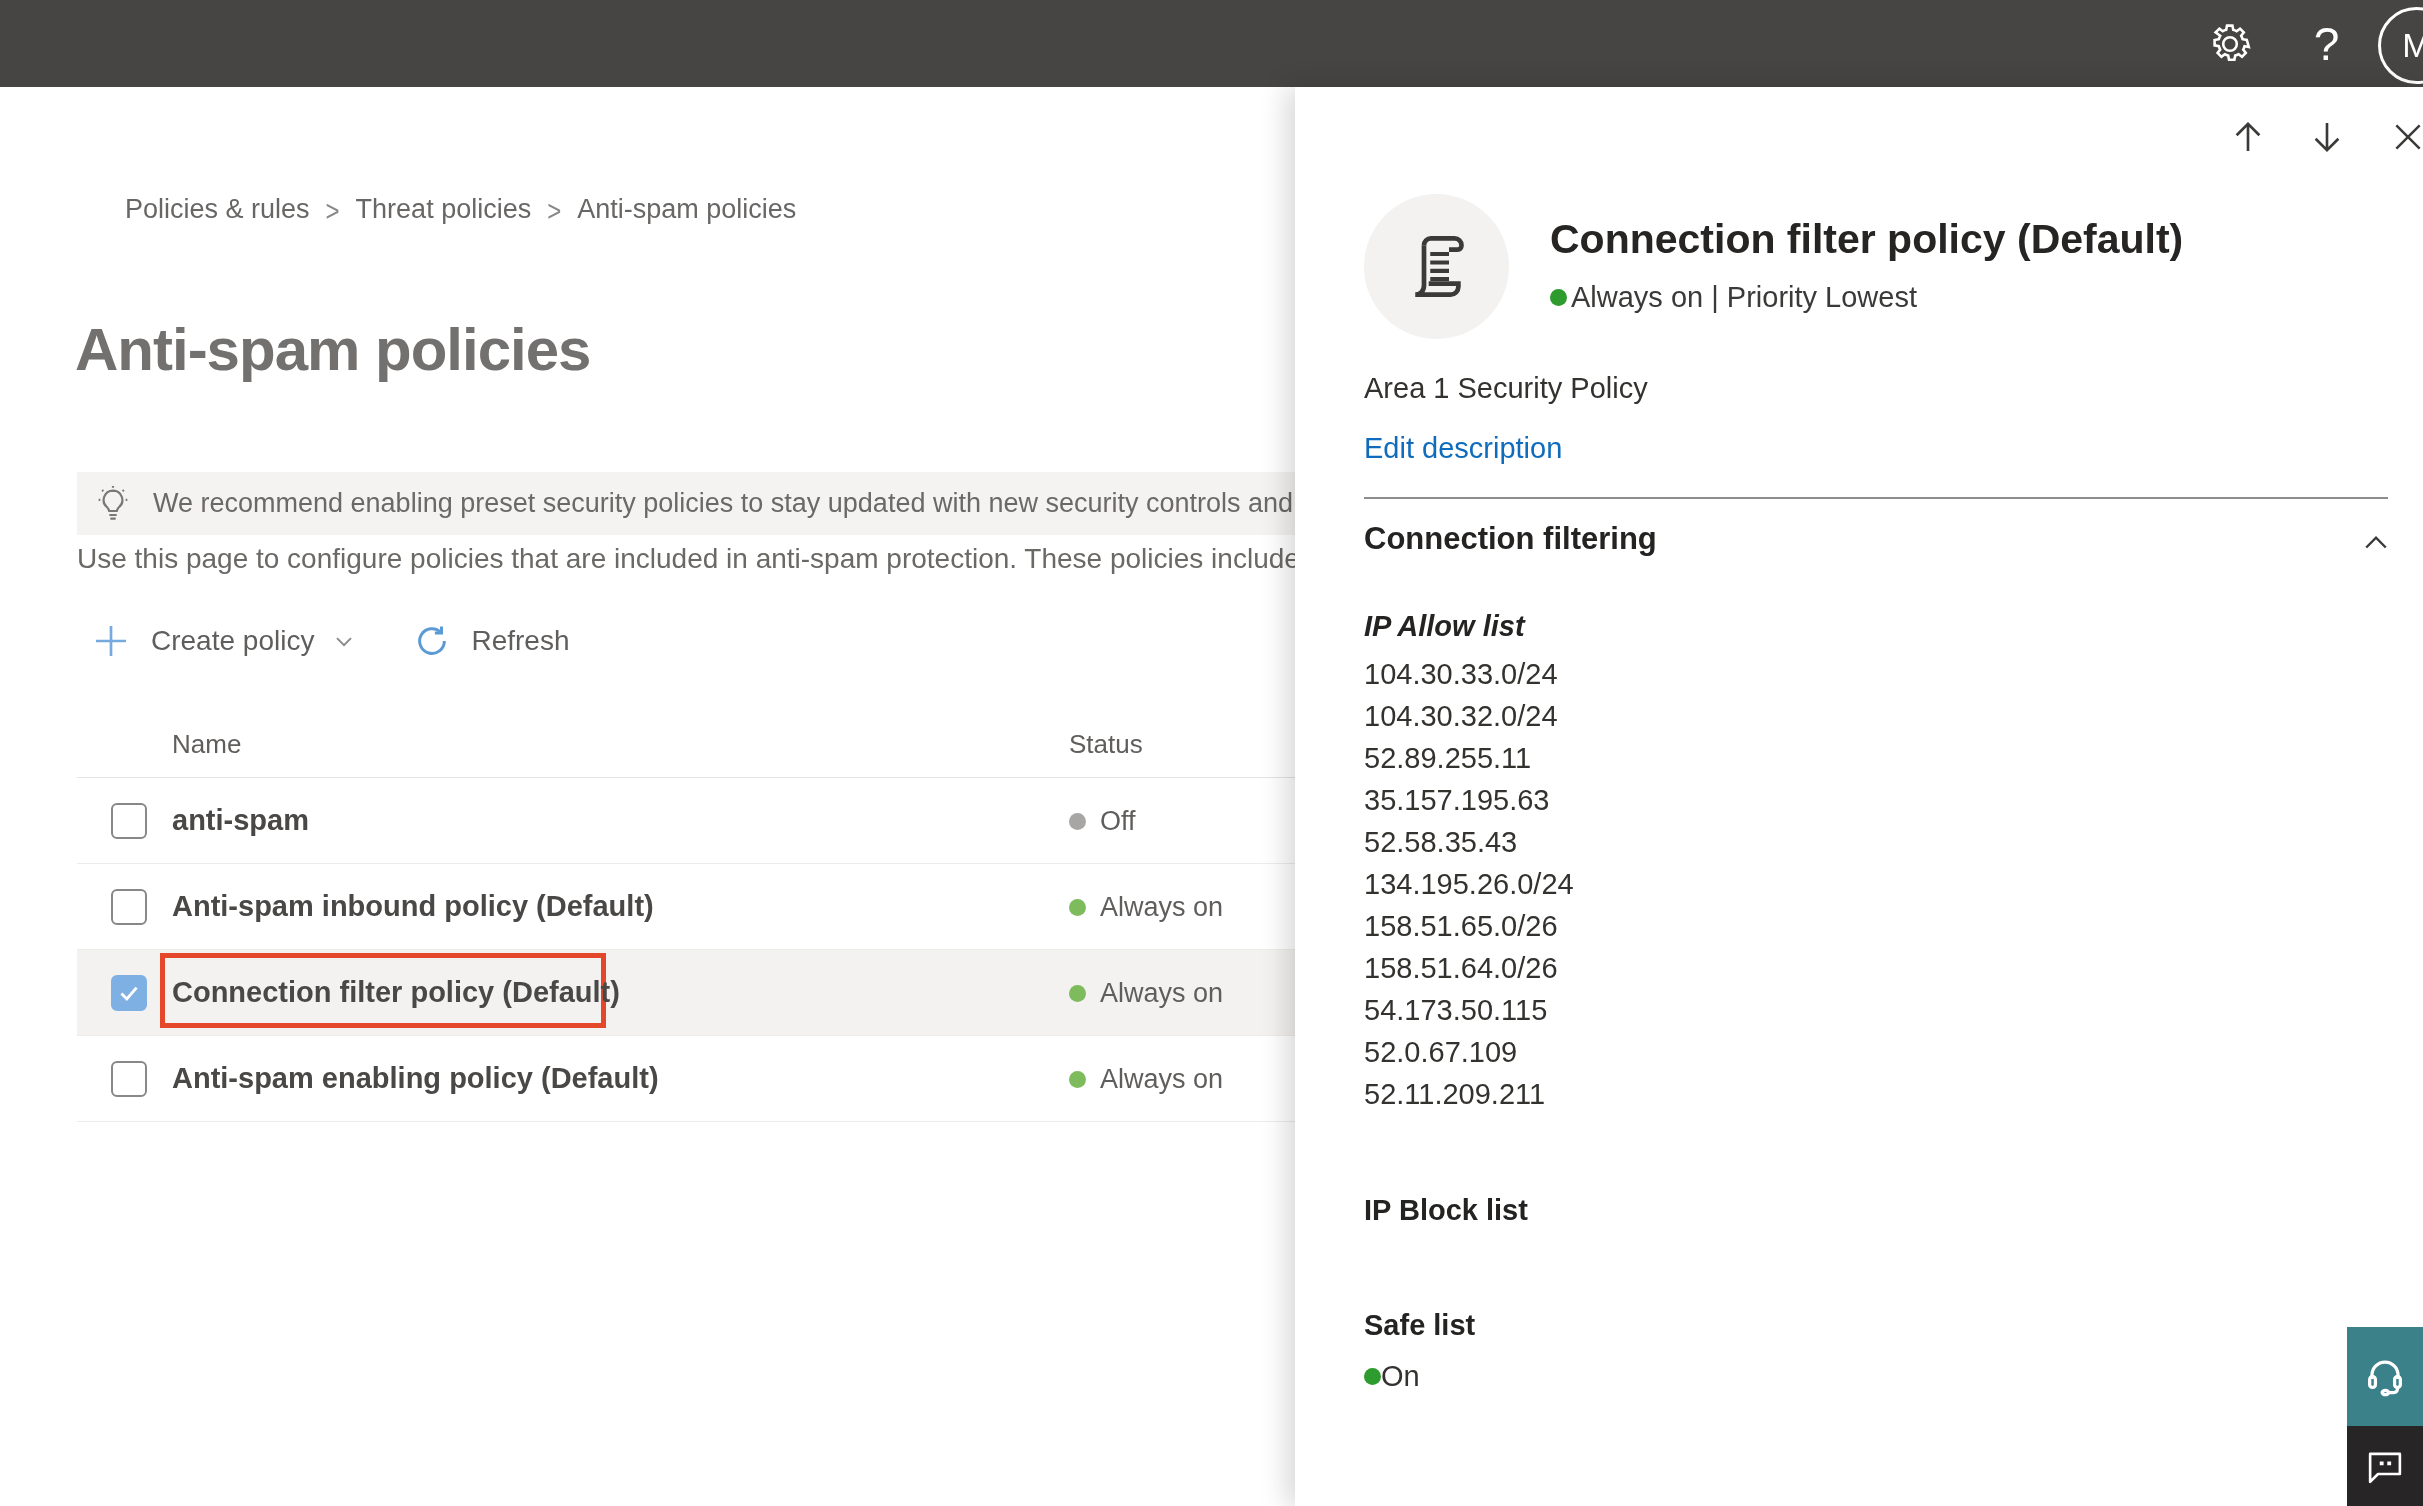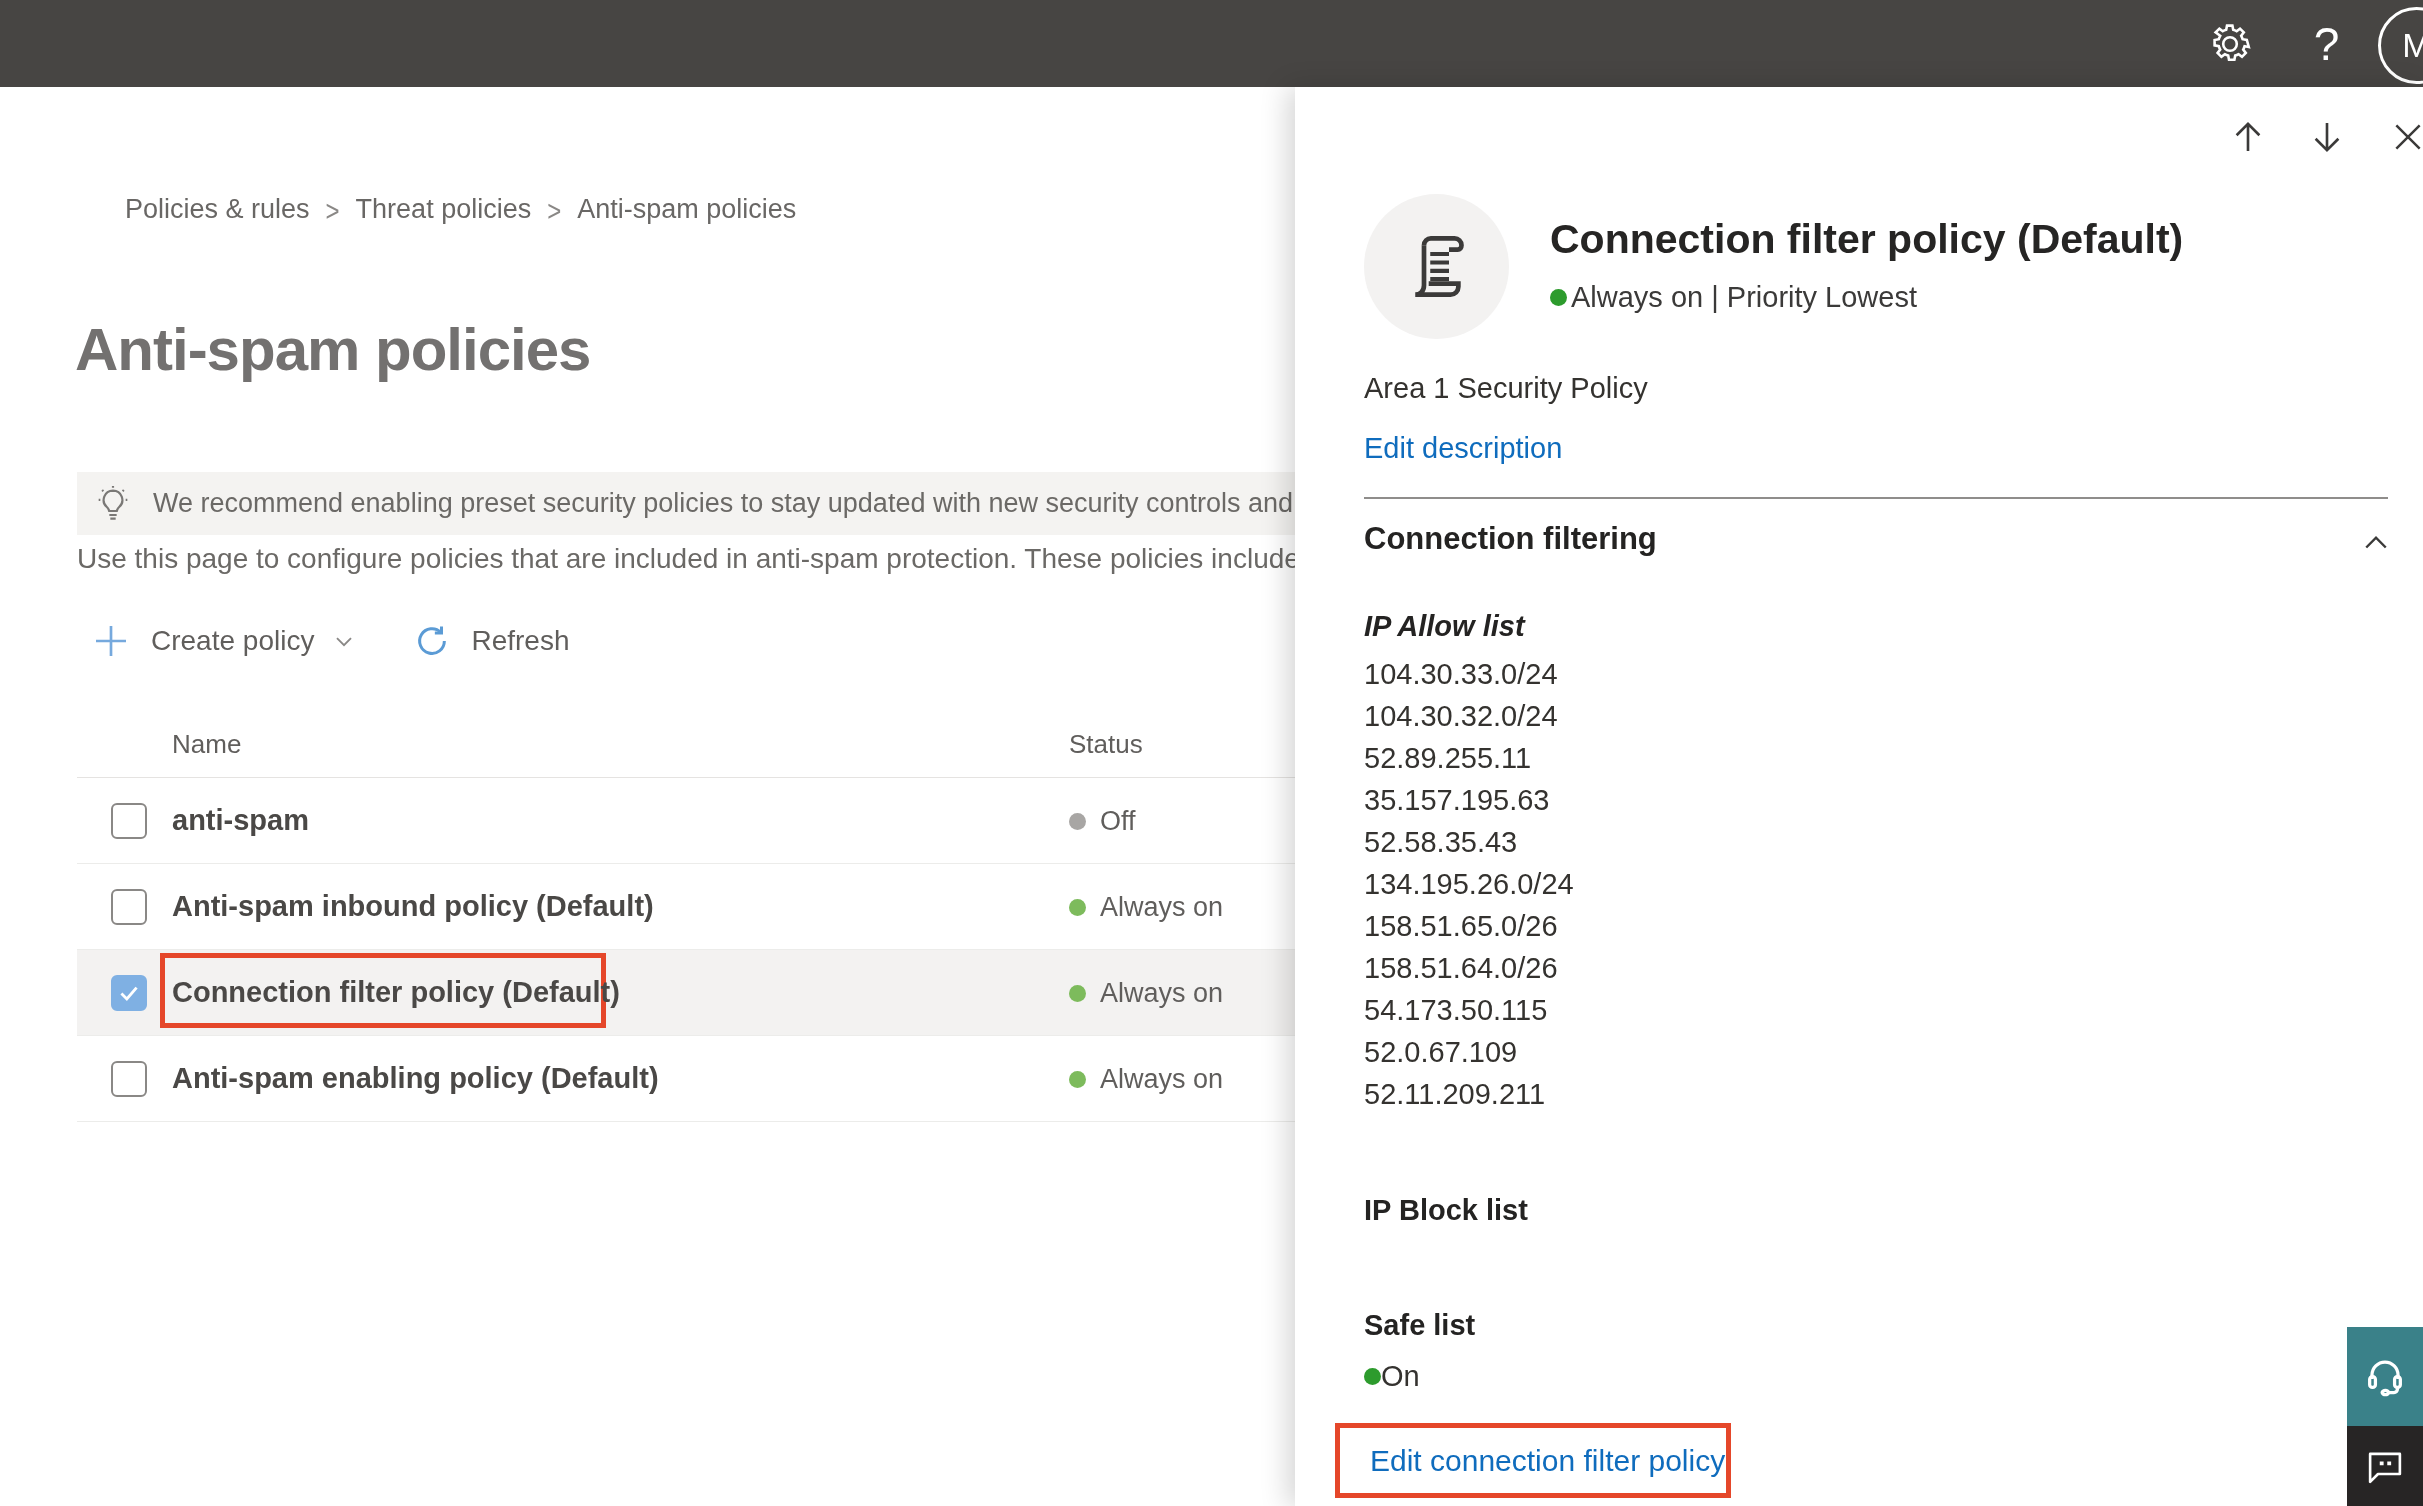--- a/index.html
+++ b/index.html
@@ -274,23 +274,20 @@
     </div>
 
     <div class="ip-block-label">IP Block list</div>
 
     <div class="safe-label">Safe list</div>
     <div class="safe-status">
       <span class="dot dot-green-dark"></span>
       <span>On</span>
     </div>
 
-    <div class="edit-annot">
-      <span class="edit-link link">Edit connection filter policy</span>
-    </div>
   </div>
 
   <div class="support-btn">
     <span>
       <svg width="46" height="46" viewBox="0 0 24 24" fill="none" stroke="#fff" stroke-width="1.7">
         <path d="M5.2 13v-2a6.8 6.8 0 0113.6 0v2"></path>
         <rect x="4" y="11.8" width="3" height="5.6" rx="1.4"></rect>
         <rect x="17" y="11.8" width="3" height="5.6" rx="1.4"></rect>
         <path d="M18.5 17.4v.9c0 1-.8 1.8-1.8 1.8h-3.2"></path>
         <ellipse cx="12.2" cy="20.1" rx="1.7" ry="1.1"></ellipse>

